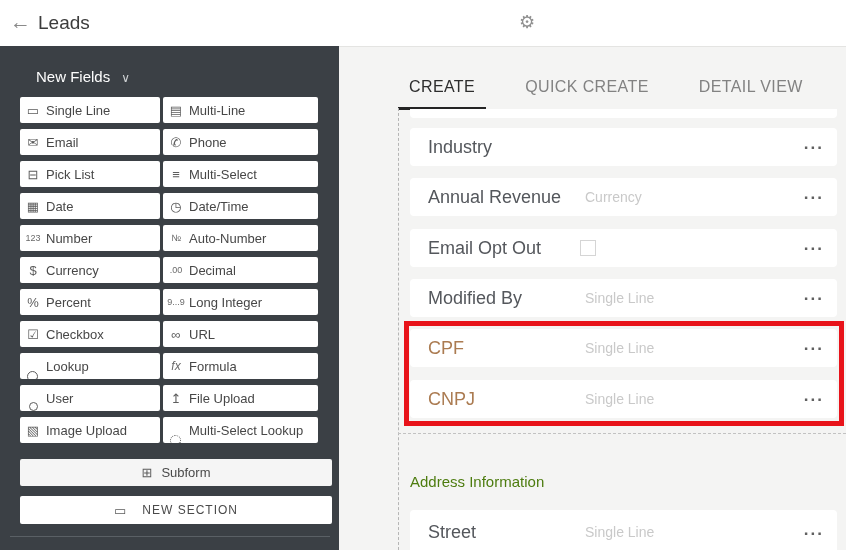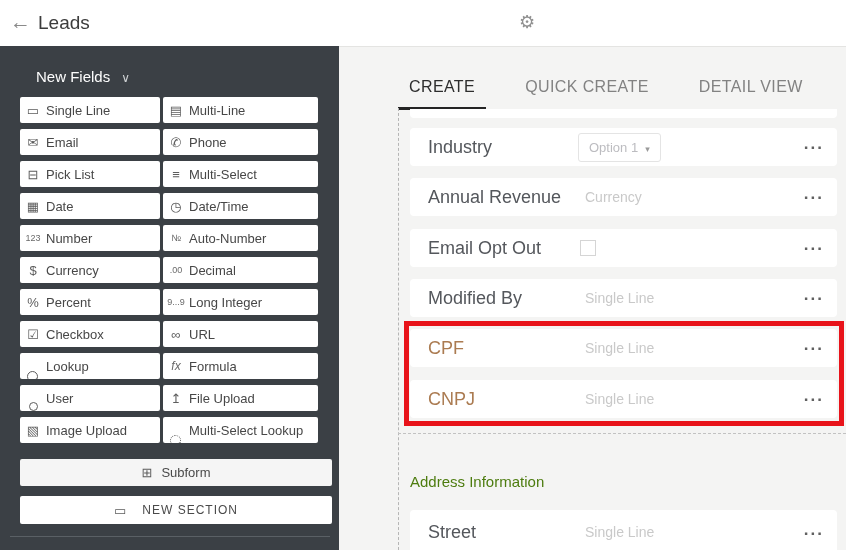--- a/index.html
+++ b/index.html
@@ -222,23 +222,20 @@
       <div class="tab active">CREATE</div>
       <div class="tab">QUICK CREATE</div>
       <div class="tab">DETAIL VIEW</div>
     </div>
 
     <div class="dash-v"></div>
     <div class="sliver-row"></div>
 
     <div class="frow" id="row-industry">
       <span class="flabel">Industry</span>
-      <span class="fselect">
-        <span>Option 1</span><span class="sel-caret">▾</span>
-      </span>
       <span class="fmore">...</span>
     </div>
 
     <div class="frow" id="row-annual">
       <span class="flabel">Annual Revenue</span>
       <span class="fplaceholder">Currency</span>
       <span class="fmore">...</span>
     </div>
 
     <div class="frow" id="row-emailopt">

